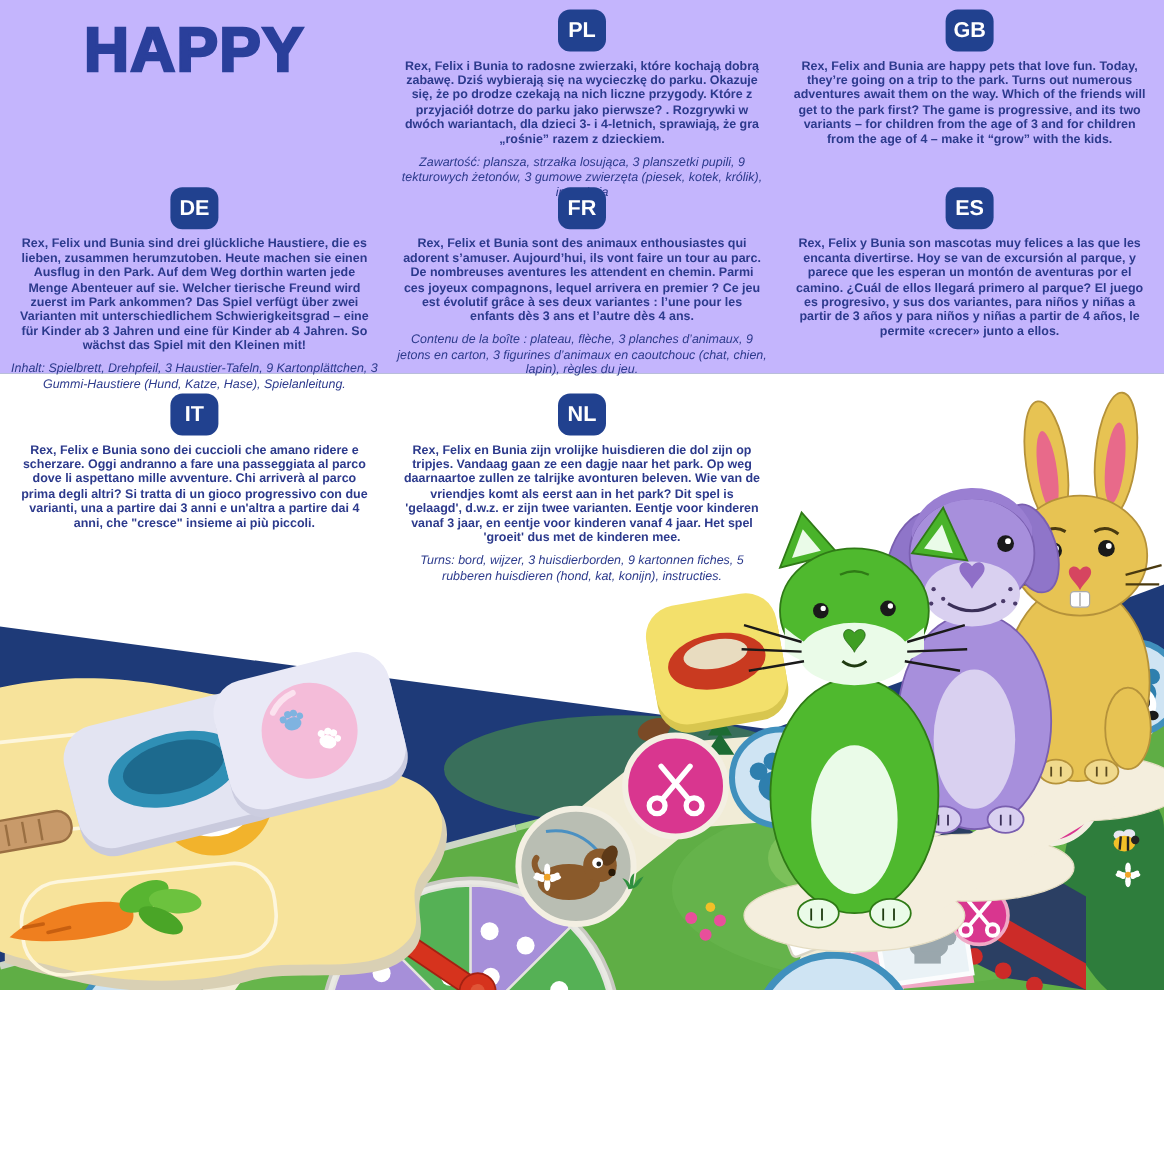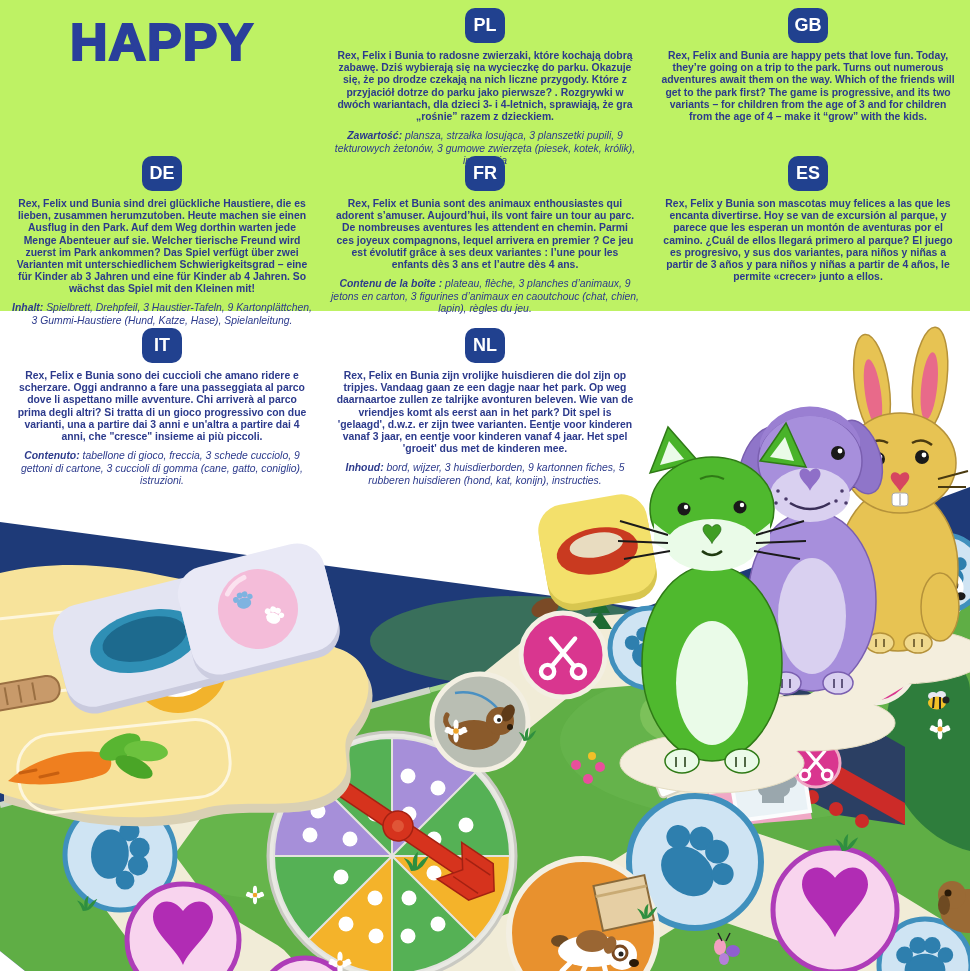--- a/index.html
+++ b/index.html
@@ -1,31 +1,31 @@
 <!DOCTYPE html>
 <html style="--title_blue: #2a3f9b; --text_navy: #2c3a8c; --badge_bg: #21418f; --table_navy: #1e3a78; --board_green: #5fae45; --path_cream: #f1ecd7; --paw_blue: #2e7fae; --paw_bg: #cfe4f3; --heart_magenta: #b12cb4; --heart_bg: #f8d4ee; --scissors_magenta: #d9368f; --arrow_red: #d6331d; --spinner_purple: #a68fd9; --spinner_green: #55b155; --spinner_yellow: #f4b32a;"><head>
 <meta charset="utf-8">
 <style>
   html,body{margin:0;padding:0;background:#fff;}
-  .page{position:relative;width:970px;height:971px;overflow:hidden;background:#bef264;
+  .page{position:relative;width:970px;height:825px;overflow:hidden;background:#c4b5fd;
         font-family:"Liberation Sans",sans-serif;}
   .photo{position:absolute;left:0;top:311px;width:970px;height:660px;z-index:1;}
   .grid{position:absolute;inset:0;z-index:2;display:grid;
         grid-template-columns:308px 308px 308px;gap:0 15px;padding:6px 8px 0;
         grid-template-rows:148px 172px auto;}
   .title{grid-column:1;grid-row:1;margin-top:12px;text-align:center;
          color:var(--title_blue,#2a3f9b);font-weight:900;font-size:52px;line-height:.94;
          letter-spacing:1px;-webkit-text-stroke:2.2px var(--title_blue,#2a3f9b);}
   section.lang{text-align:center;color:var(--text_navy,#2c3a8c);}
   .badge{display:block;width:40px;height:35px;line-height:35px;margin:2px auto 7px;
          background:var(--badge_bg,#21418f);color:#fff;font-weight:bold;font-size:18px;
          border-radius:10px;}
   p.body{margin:4px;font-size:10.4px;font-weight:bold;line-height:1.17;}
   p.contents{margin:7px 0 0;font-size:10.4px;font-style:italic;line-height:1.2;}
-  p.contents .lbl{font-weight:bold;}
+  p.contents .lbl{font-weight:normal;}
   .c1{grid-column:1}.c2{grid-column:2}.c3{grid-column:3}
   .r1{grid-row:1}.r2{grid-row:2}.r3{grid-row:3}
 </style>
 </head>
 <body>
 
 <div class="page">
 
 <svg class="photo" viewBox="0 0 970 660" aria-hidden="true">
   <defs>
@@ -474,23 +474,22 @@
   </section>
 
   <section class="lang c3 r2">
     <span class="badge">ES</span>
     <p class="body">Rex, Felix y Bunia son mascotas muy felices a las que les encanta divertirse. Hoy se van de excursión al parque, y parece que les esperan un montón de aventuras por el camino. ¿Cuál de ellos llegará primero al parque? El juego es progresivo, y sus dos variantes, para niños y niñas a partir de 3 años y para niños y niñas a partir de 4 años, le permite «crecer» junto a ellos.</p>
   </section>
 
   <section class="lang c1 r3">
     <span class="badge">IT</span>
     <p class="body">Rex, Felix e Bunia sono dei cuccioli che amano ridere e scherzare. Oggi andranno a fare una passeggiata al parco dove li aspettano mille avventure. Chi arriverà al parco prima degli altri? Si tratta di un gioco progressivo con due varianti, una a partire dai 3 anni e un'altra a partire dai 4 anni, che "cresce" insieme ai più piccoli.</p>
-    <p class="contents"><span class="lbl">Contenuto:</span> <span>tabellone di gioco, freccia, 3 schede cucciolo, 9 gettoni di cartone, 3 cuccioli di gomma (cane, gatto, coniglio), istruzioni.</span></p>
   </section>
 
   <section class="lang c2 r3">
     <span class="badge">NL</span>
     <p class="body">Rex, Felix en Bunia zijn vrolijke huisdieren die dol zijn op tripjes. Vandaag gaan ze een dagje naar het park. Op weg daarnaartoe zullen ze talrijke avonturen beleven. Wie van de vriendjes komt als eerst aan in het park? Dit spel is 'gelaagd', d.w.z. er zijn twee varianten. Eentje voor kinderen vanaf 3 jaar, en eentje voor kinderen vanaf 4 jaar. Het spel 'groeit' dus met de kinderen mee.</p>
-    <p class="contents"><span class="lbl">Inhoud:</span> <span>bord, wijzer, 3 huisdierborden, 9 kartonnen fiches, 5 rubberen huisdieren (hond, kat, konijn), instructies.</span></p>
+    <p class="contents"><span class="lbl">Turns:</span> <span>bord, wijzer, 3 huisdierborden, 9 kartonnen fiches, 5 rubberen huisdieren (hond, kat, konijn), instructies.</span></p>
   </section>
 
 </div>
 </div>
 
 </body></html>

